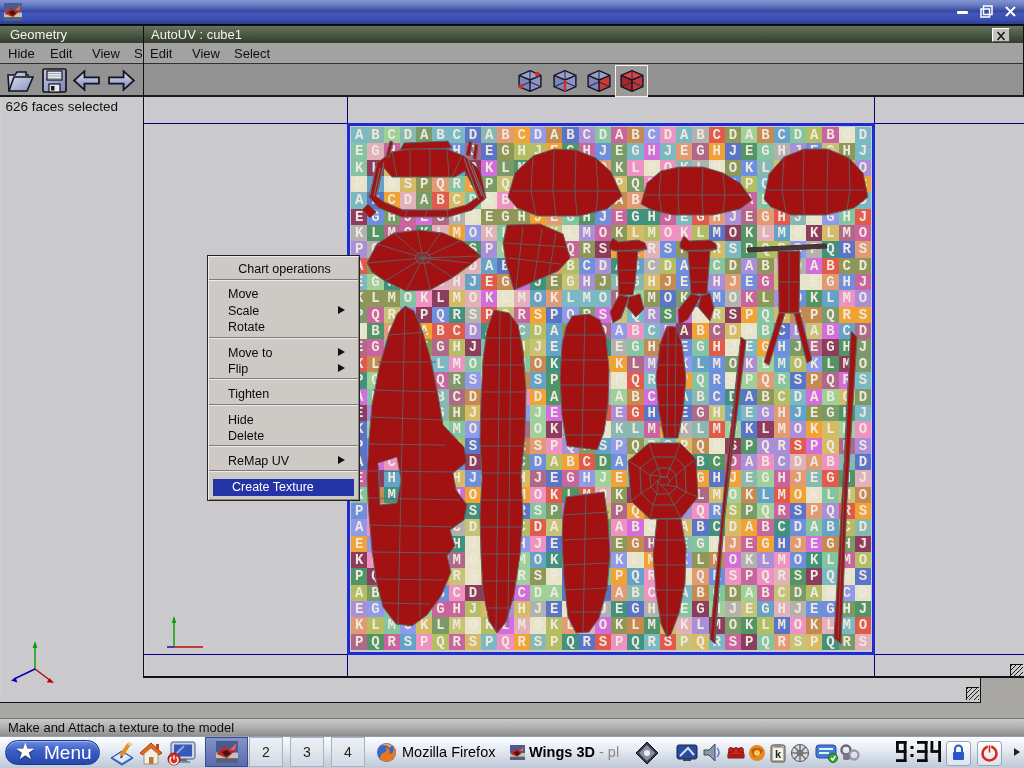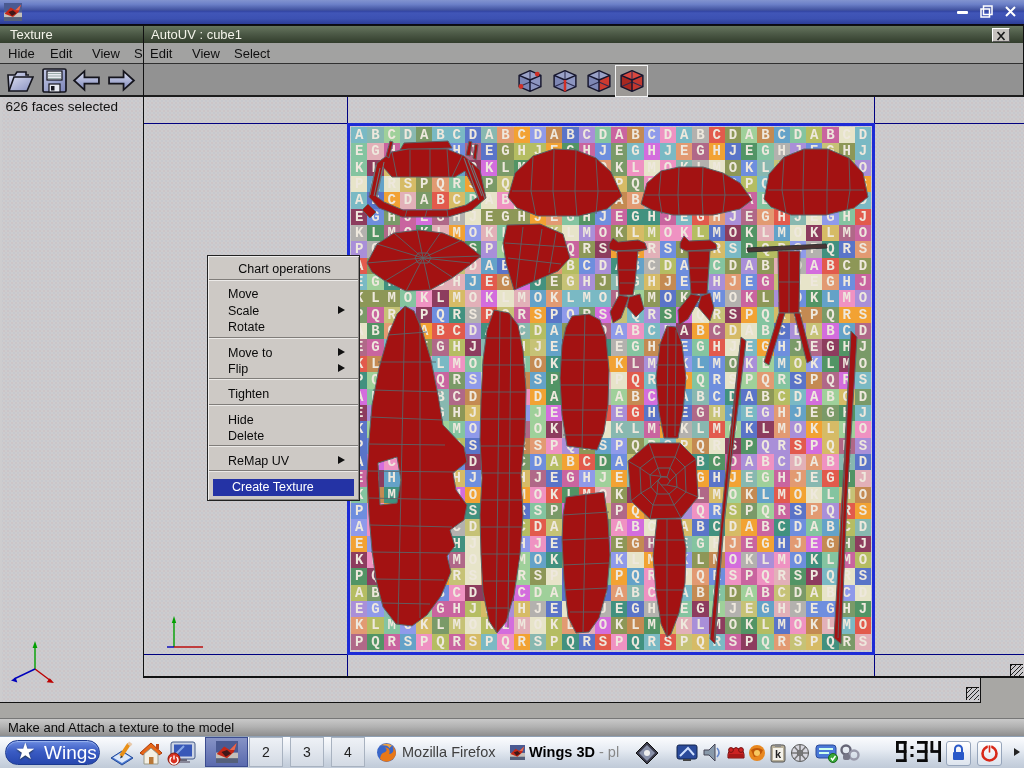--- a/index.html
+++ b/index.html
@@ -43,21 +43,21 @@
   background:linear-gradient(180deg,#6c8be0 0%,#3a5cc4 45%,#2747ae 100%);
   border:1px solid #1c3a90; box-shadow:inset 0 1px 1px #9ab4ef; }
 .wsn { top:737px; width:34px; height:30px; background:linear-gradient(180deg,#eef1f6,#d3dae4);
   border:1px solid #a8b2c0; text-align:center; line-height:29px; font-size:14px; color:#222; }
 .trbtn { top:741px; width:25px; height:25px; background:linear-gradient(180deg,#fff,#dde4ee); border:1px solid #96a5bb; border-radius:3px; }
 </style></head>
 <body>
 <div id="screen">
 
 <div class="abs" style="left:0;top:25px;width:981px;height:678px;border-right:1.5px solid #111;border-bottom:1.5px solid #111;background:#cdccce">
-  <div class="abs hdr" style="left:0;top:0;width:100%"><span style="padding-left:10px">Texture</span></div>
+  <div class="abs hdr" style="left:0;top:0;width:100%"><span style="padding-left:10px">Geometry</span></div>
   <div class="abs mbar" style="left:0;top:18px;width:100%">
     <span style="left:8px">Hide</span>
         <span style="left:50px">Edit</span>
         <span style="left:92px">View</span>
         <span style="left:134px">Select</span>
   </div>
   <div class="abs tbar" style="left:0;top:38px;width:100%">
     <span class="abs" style="left:6px;top:3px"><svg width="28" height="27" viewBox="0 0 28 27">
 <defs>
               <linearGradient id="gi" x1="0" y1="0" x2="1" y2="1">
@@ -1282,21 +1282,21 @@
       <div class="msep" style="top:122px"></div>
       <div class="msep" style="top:147.5px"></div>
       <div class="msep" style="top:189px"></div>
       <div class="msep" style="top:213.5px"></div>
       <div class="mhl"><span style="padding-left:19px;font-size:12.5px">Create Texture</span></div>
     </div>
 
 <div class="abs" id="taskbar"></div>
 <div class="abs" id="menubtn">
   <span class="abs" style="left:9px;top:-3px;color:#fff;font-size:23px;text-shadow:0 1px 2px #234">★</span>
-  <span class="abs" style="left:38px;top:1px;color:#fff;font-size:19px">Wings</span>
+  <span class="abs" style="left:38px;top:1px;color:#fff;font-size:19px">Menu</span>
 </div>
 <svg class="abs" style="left:109px;top:741px" width="27" height="25" viewBox="0 0 27 25">
   <polygon points="2,17 13,10 24,17 13,24" fill="#4a78d0" stroke="#234a9a"></polygon>
   <polygon points="4,16.5 13,11 22,16.5 13,22" fill="#dce8fa"></polygon>
   <path d="M12 15 L20 3" stroke="#e89018" stroke-width="4"></path>
   <path d="M19.2 1.8 L22.5 4.2" stroke="#e8c8a8" stroke-width="3"></path>
   <polygon points="11,17.5 12,14.5 14,16 " fill="#333"></polygon>
 </svg>
 <svg class="abs" style="left:139px;top:742px" width="24" height="23" viewBox="0 0 24 23">
   <polygon points="12,1 23,11 20,13 12,6 4,13 1,11" fill="#e86818" stroke="#a83808"></polygon>
@@ -1324,21 +1324,21 @@
 </svg></span>
 </div>
 <div class="abs wsn" style="left:249px">2</div>
 <div class="abs wsn" style="left:290px">3</div>
 <div class="abs wsn" style="left:331px">4</div>
 <svg class="abs" style="left:376px;top:742px" width="21" height="21" viewBox="0 0 21 21">
   <circle cx="10.5" cy="10.5" r="9.5" fill="#3a66c8"></circle>
   <path d="M4 17 A9.5 9.5 0 0 0 20 10 A9.5 9.5 0 0 0 16 3.5 C19 8 17 12 13 12 C15 8 12 5 9 5.5 C12 8 10 10 8 10.5 C5 11.5 4.5 14 4 17Z" fill="#e87818"></path>
   <path d="M16 3.5 C13 1.5 8 1 5 3.5 C8 3 12 3.5 13.5 6Z" fill="#f0a040"></path>
 </svg>
-<div class="abs" style="left:402px;top:744px;font-size:14.5px;color:#404040">Mozilla Firefox</div>
+<div class="abs" style="left:402px;top:744px;font-size:14.5px;color:#000000">Mozilla Firefox</div>
 <span class="abs" style="left:510px;top:745px"><svg width="15" height="15" viewBox="0 0 16 16">
 <rect x="0" y="0" width="16" height="8.5" fill="#4a5a92"></rect>
 <rect x="0" y="8.5" width="16" height="7.5" fill="#c5c0ba"></rect>
 <rect x="0" y="12.5" width="16" height="3.5" fill="#55607a"></rect>
 <path d="M0.5 9.5 L6 4 L10 6.5 L15 1.5 L13 8 L8 12.5 Z" fill="#c52818"></path>
 <path d="M4 8 L8 6.5 L11 9 L7 11.5 Z" fill="#401818"></path>
 <path d="M10 6.5 L15 1.5 L13.5 6.5 Z" fill="#e86a50"></path>
 </svg></span>
 <div class="abs" style="left:529px;top:744px;font-size:14.5px;color:#000;font-weight:bold">Wings 3D<span style="font-weight:normal;color:#888"> - pl</span></div>
 <svg class="abs" style="left:635px;top:741px" width="24" height="24" viewBox="0 0 24 24">

